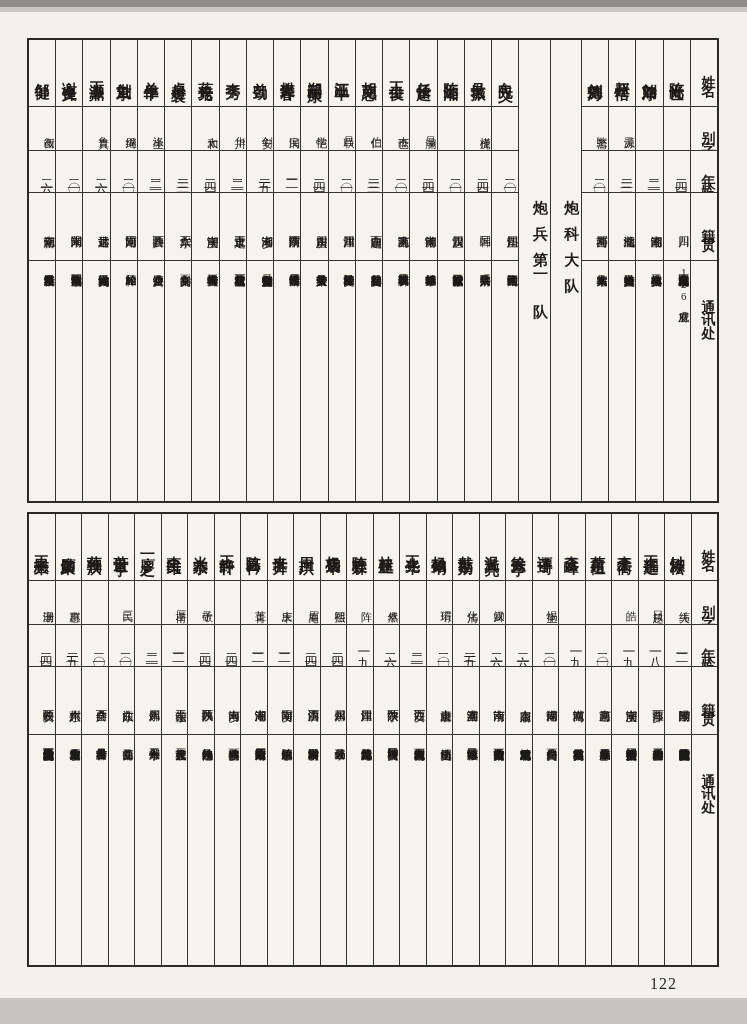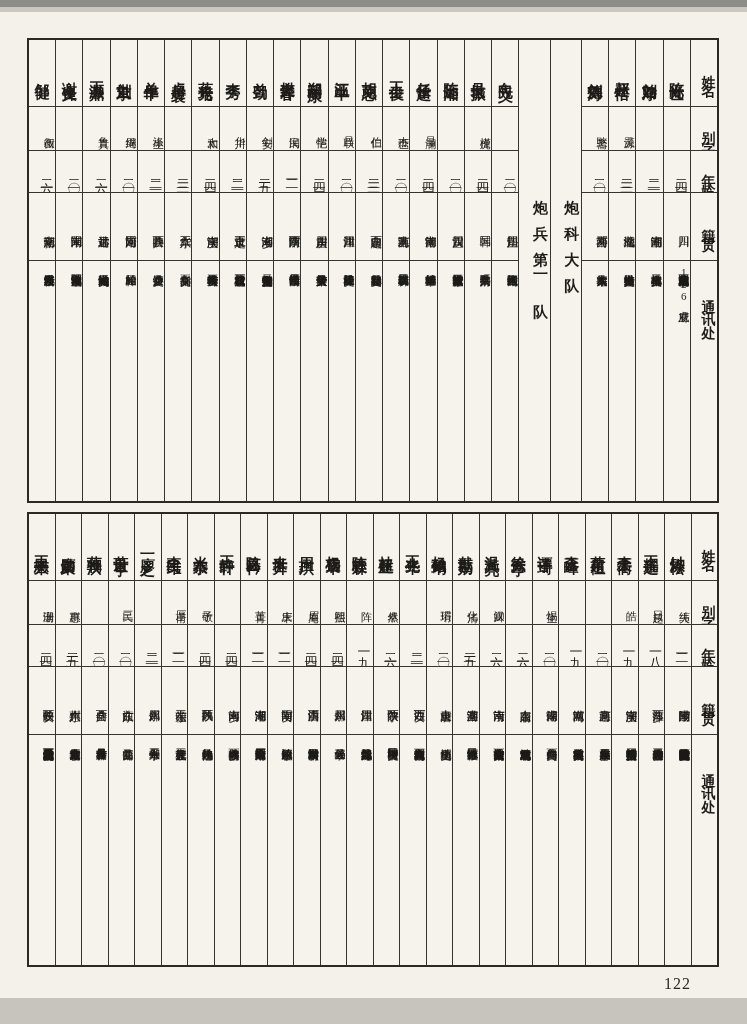--- a/index.html
+++ b/index.html
@@ -46,21 +46,21 @@
   .age{font-size:13px;letter-spacing:2px;}
   .native{font-size:11.5px;line-height:12.5px;text-align:center;padding:2px 0;}
   .address{font-size:11px;line-height:12.5px;text-align:start;padding:5px 0 2px 0;}
   .fields .cell{font-weight:bold;font-size:14px;letter-spacing:9px;}
   .fields .r4{letter-spacing:14px;padding-top:26px;text-align:start;}
   .unitcell{
     height:100%;font-weight:bold;font-size:15px;
     letter-spacing:26px;padding-top:148px;text-align:start;
   }
   .page-number{
-    position:absolute;top:963px;left:664px;
+    position:absolute;top:963px;left:650px;
     font-size:16px;letter-spacing:1px;color:#2a2925;
     font-family:"Liberation Serif","DejaVu Serif",serif;
   }
 </style>
 </head>
 <body>
 
 <div class="scan-band-top"></div>
 <div class="scan-band-top2"></div>
 <div class="paper">

